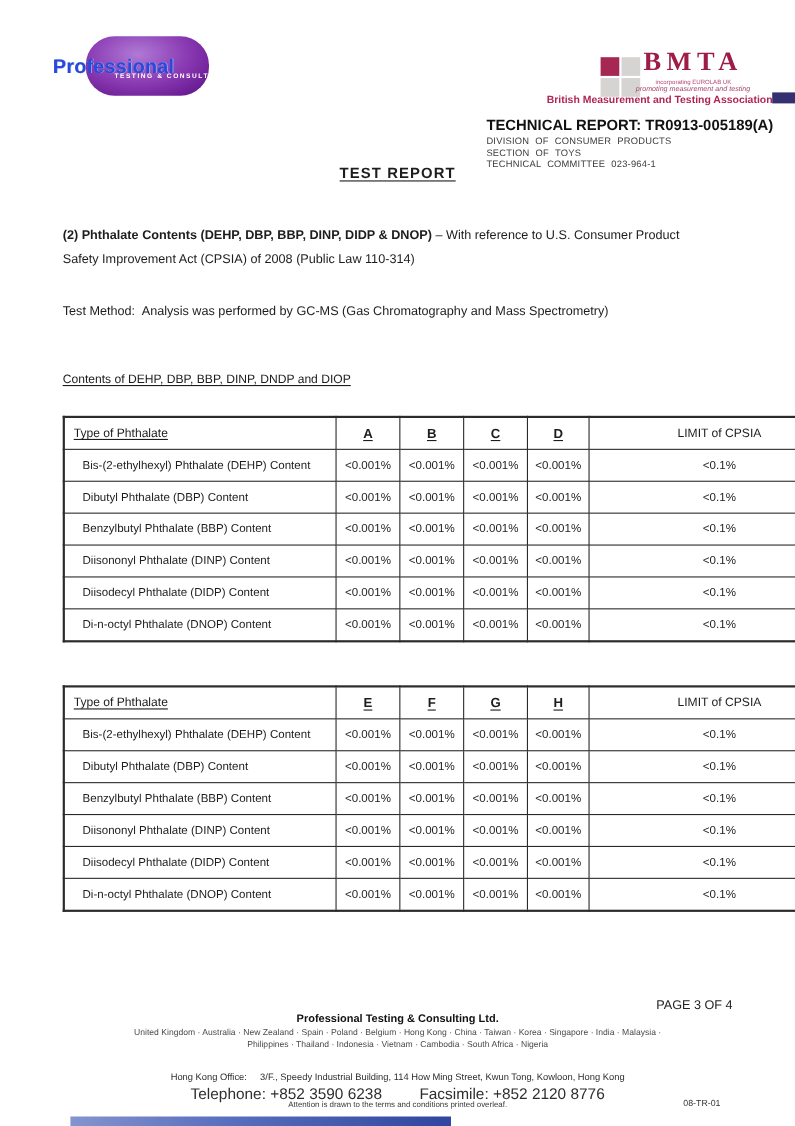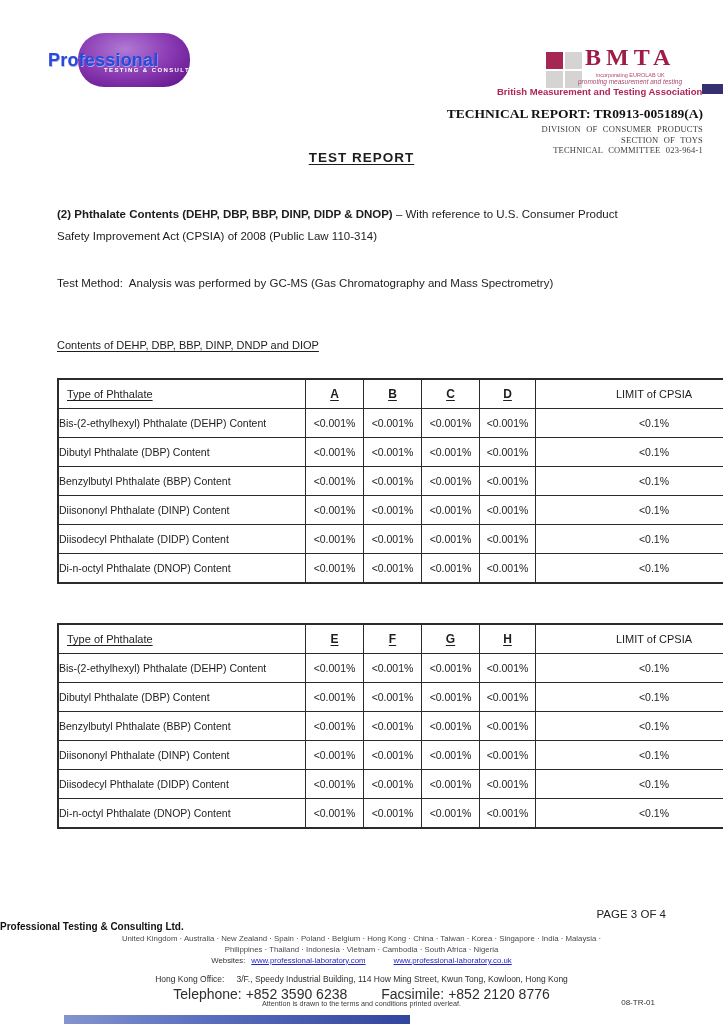--- a/index.html
+++ b/index.html
@@ -18,21 +18,21 @@
   .bmta-squares .sq{background:#d6d3d3;}
   .bmta-squares .sq.maroon{background:#a62654;}
   .bmta-acronym{position:absolute;left:585px;top:44px;font-family:"Liberation Serif","DejaVu Serif",serif;
                 font-size:24px;font-weight:bold;color:#9e1c46;letter-spacing:5px;}
   .bmta-incorporating{position:absolute;left:596px;top:72px;font-size:5.5px;color:#b54a72;}
   .bmta-motto{position:absolute;left:578px;top:78px;font-size:6.5px;font-style:italic;color:#a84b70;}
   .bmta-fullname{position:absolute;left:497px;top:86px;font-size:9.5px;font-weight:bold;color:#b02456;}
   .corner-bar{position:absolute;left:702px;top:84px;width:21px;height:10px;background:#35306f;}
 
   
-  .report-block{position:absolute;right:20px;top:106px;text-align:right;font-family:Liberation Serif, serif;}
+  .report-block{position:absolute;right:20px;top:106px;}
   .report-title{font-size:13.5px;font-weight:bold;color:#111;margin-bottom:2px;}
   .report-sub{font-size:8.5px;color:#3c3c3c;line-height:10.5px;word-spacing:3px;letter-spacing:.2px;}
   .doc-title{position:absolute;left:0;right:0;top:150px;text-align:center;font-size:13.5px;font-weight:bold;
              letter-spacing:1px;}
   .doc-title span{text-decoration:underline;text-underline-offset:2px;}
 
   
   .intro{position:absolute;left:57px;top:204px;width:620px;font-size:11.5px;line-height:21.5px;}
   .intro .b{font-weight:bold;}
   .test-method{position:absolute;left:57px;top:277px;font-size:11.5px;}
@@ -41,28 +41,28 @@
 
   
   .ptable{position:absolute;left:57px;width:717px;border-collapse:collapse;table-layout:fixed;background:#fff;
           border:2px solid #2b2b2b;}
   #table-0{top:378px;} #table-1{top:623px;}
   .ptable th,.ptable td{border:1px solid #2b2b2b;height:28px;padding:0;text-align:center;vertical-align:middle;}
   .ptable th{font-size:11px;font-weight:normal;}
   .ptable th.letter{font-size:12px;font-weight:bold;text-decoration:underline;text-underline-offset:2px;}
   .ptable th:first-child{text-align:left;padding-left:8px;text-decoration:underline;text-underline-offset:2px;}
   .ptable td{font-size:10.5px;}
-  .ptable td:first-child{text-align:left;padding-left:0;}
+  .ptable td:first-child{text-align:left;padding-left:16px;}
   .ptable th:nth-child(1){width:238px;}
   .ptable th:nth-child(2),.ptable th:nth-child(3),.ptable th:nth-child(4){width:57px;}
   .ptable th:nth-child(5){width:55px;}
 
   
   .page-label{position:absolute;right:57px;top:908px;font-size:11.5px;color:#222;}
-  .company{position:absolute;left:0;right:0;top:921px;font-size:10px;font-weight:bold;color:#111;}
+  .company{position:absolute;left:0;right:0;top:921px;text-align:center;font-size:10px;font-weight:bold;color:#111;}
   .countries{position:absolute;left:0;right:0;text-align:center;font-size:7.8px;color:#4a4a4a;}
   .c1{top:934px;} .c2{top:945px;}
   .websites{position:absolute;left:0;right:0;top:956px;text-align:center;font-size:7.8px;color:#333;}
   .link{color:#2424cc;text-decoration:underline;cursor:pointer;}
   .websites .l1{margin-left:6px;} .websites .l2{margin-left:28px;}
   .office{position:absolute;left:0;right:0;top:974px;text-align:center;font-size:8.5px;color:#2e2e2e;}
   .office .addr{margin-left:12px;}
   .phones{position:absolute;left:0;right:0;top:986px;text-align:center;font-size:14px;color:#2e2e2e;}
   .phones .fax{margin-left:34px;}
   .attention{position:absolute;left:0;right:0;top:999px;text-align:center;font-size:7.2px;color:#3a3a3a;}
@@ -235,23 +235,20 @@
           <td>&lt;0.001%</td>
           <td>&lt;0.1%</td>
         </tr>
       </tbody>
     </table>
 
   <div class="page-label">PAGE 3 OF 4</div>
   <div class="company">Professional Testing &amp; Consulting Ltd.</div>
   <div class="countries c1">United Kingdom · Australia · New Zealand · Spain · Poland · Belgium · Hong Kong · China · Taiwan · Korea · Singapore · India · Malaysia ·</div>
   <div class="countries c2">Philippines · Thailand · Indonesia · Vietnam · Cambodia · South Africa · Nigeria</div>
-  <div class="websites">
-    <span>Websites:</span><span class="link l1">www.professional-laboratory.com</span><span class="link l2">www.professional-laboratory.co.uk</span>
-  </div>
   <div class="office">
     <span>Hong Kong Office:</span><span class="addr">3/F., Speedy Industrial Building, 114 How Ming Street, Kwun Tong, Kowloon, Hong Kong</span>
   </div>
   <div class="phones">
     <span>Telephone: +852 3590 6238</span><span class="fax">Facsimile: +852 2120 8776</span>
   </div>
   <div class="attention">Attention is drawn to the terms and conditions printed overleaf.</div>
   <div class="form-code">08-TR-01</div>
   <div class="bottom-bar"></div>
 

